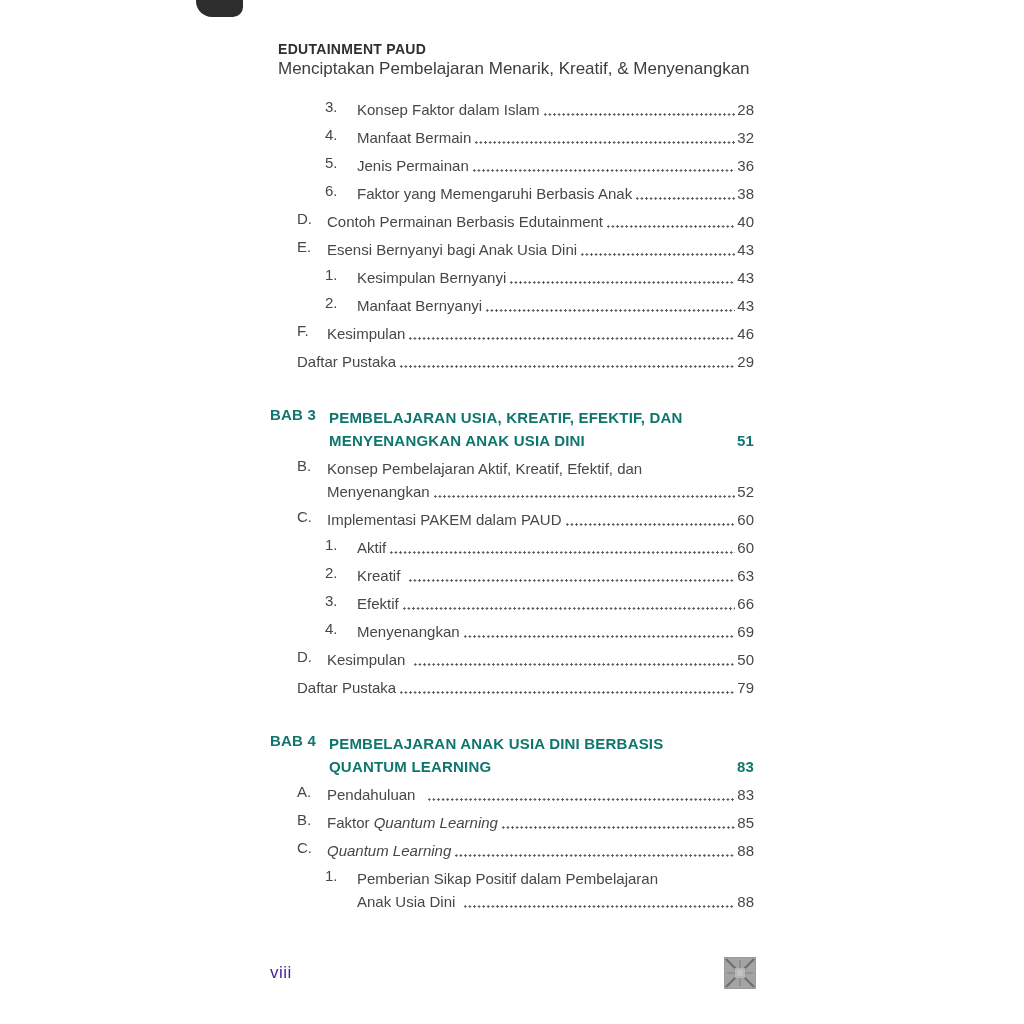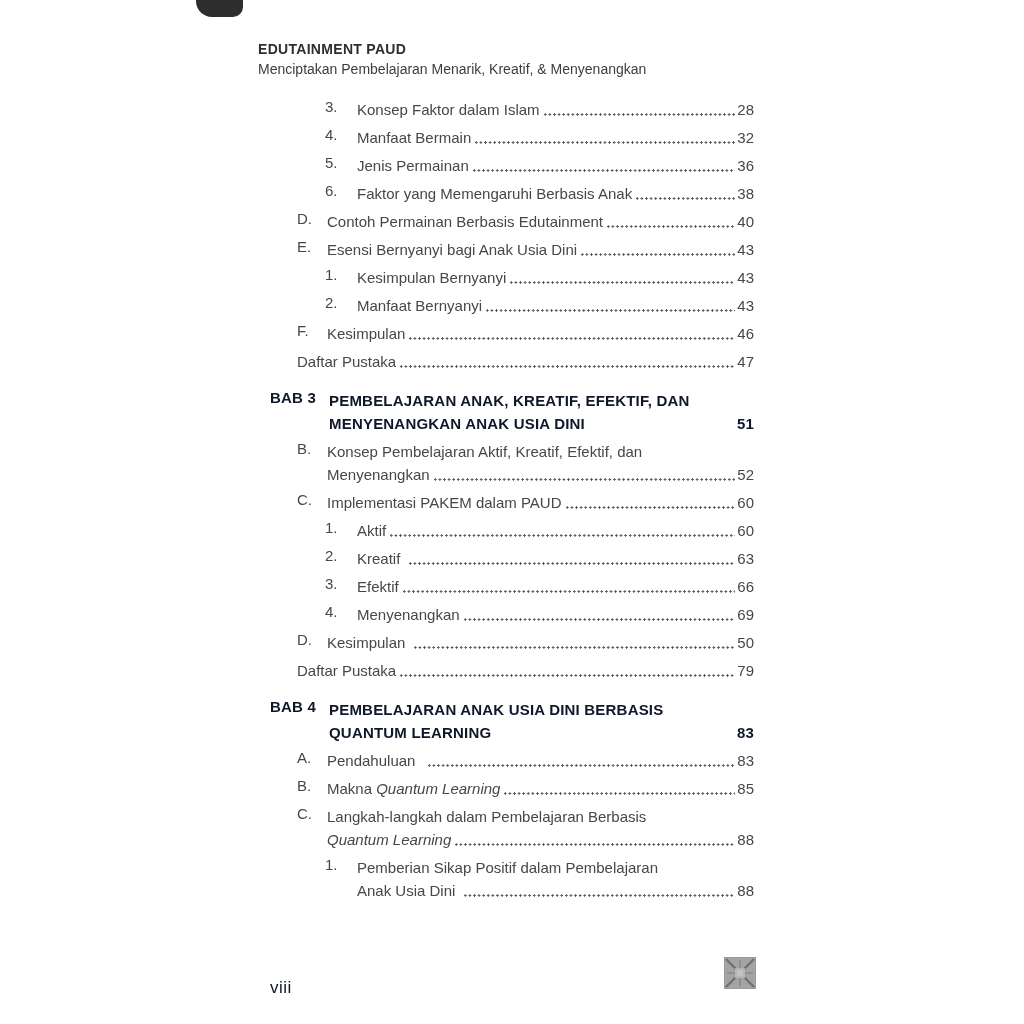--- a/index.html
+++ b/index.html
@@ -15,73 +15,72 @@
   
   .corner-shape{
     position:absolute;
     left:196px;top:0;
     width:47px;height:17px;
     background:#2d2d2d;
     border-radius:0 0 10px 16px;
   }
   .header{
     position:absolute;
-    left:258px;top:41px;
+    left:278px;top:41px;
     width:520px;
   }
   .header-title{
     font-size:14px;
     font-weight:bold;
     letter-spacing:.3px;
     color:#2e2e2e;
     line-height:16px;
   }
   .header-subtitle{
-    font-size:14px;
+    font-size:17px;
     color:#3d3d3d;
     line-height:18px;
     margin-top:3px;
   }
   .toc{
     position:absolute;
     left:270px;top:98px;
     width:484px;
     font-size:15px;
   }
   .toc-row{display:flex;margin-bottom:5px;}
   .toc-row .lbl{flex:0 0 auto;}
   .toc-row .body{flex:1 1 auto;min-width:0;}
   .line{display:flex;line-height:23px;}
   .sub{padding-left:55px;}
   .sub .lbl{width:32px;}
   .letter{padding-left:27px;}
   .letter .lbl{width:30px;}
   .plain{padding-left:27px;}
   .plain .lbl{width:0;}
-  .chapter{padding-left:0;margin-top:16px;font-weight:bold;color:#0f172a;letter-spacing:.2px;}
+  .chapter{padding-left:0;margin-top:33px;font-weight:bold;color:#0f766e;letter-spacing:.2px;}
   .chapter .lbl{width:59px;}
   .seg{white-space:pre;}
   .it{font-style:italic;}
   .leader{
     flex:1 1 auto;
     margin:0 2px 0 3px;
     background-image:radial-gradient(circle, #5d5d5d 1.1px, transparent 1.35px);
     background-size:4.6px 3px;
     background-repeat:repeat-x;
     background-position:0 15px;
   }
   .spacer{flex:1 1 auto;}
   .pg{flex:0 0 auto;}
   .footer-pagenum{
     position:absolute;
     left:270px;top:963px;
     font-size:17px;
-    color:#0f172a;
+    color:#4c1d95;
     letter-spacing:.5px;
-    margin-top:15px;
   }
   .thumb{
     position:absolute;
     left:724px;top:957px;
     width:32px;height:32px;
   }
 </style>
 </head>
 <body>
 
@@ -184,29 +183,29 @@
             <span class="pg">46</span>
           </div>
         </div>
       </div>
       <div class="toc-row plain">
         <span class="lbl"></span>
         <div class="body">
           <div class="line">
             <span class="seg">Daftar Pustaka</span>
             <span class="leader"></span>
-            <span class="pg">47</span>
+            <span class="pg">29</span>
           </div>
         </div>
       </div>
       <div class="toc-row chapter">
         <span class="lbl">BAB 3</span>
         <div class="body">
           <div class="line">
-            <span class="seg">PEMBELAJARAN ANAK, KREATIF, EFEKTIF, DAN</span>
+            <span class="seg">PEMBELAJARAN USIA, KREATIF, EFEKTIF, DAN</span>
           </div>
           <div class="line">
             <span class="seg">MENYENANGKAN ANAK USIA DINI</span>
             <span class="spacer"></span>
             <span class="pg">51</span>
           </div>
         </div>
       </div>
       <div class="toc-row letter">
         <span class="lbl">B.</span>
@@ -311,33 +310,30 @@
             <span class="seg">Pendahuluan  </span>
             <span class="leader"></span>
             <span class="pg">83</span>
           </div>
         </div>
       </div>
       <div class="toc-row letter">
         <span class="lbl">B.</span>
         <div class="body">
           <div class="line">
-            <span class="seg">Makna </span>
+            <span class="seg">Faktor </span>
             <span class="seg it">Quantum Learning</span>
             <span class="leader"></span>
             <span class="pg">85</span>
           </div>
         </div>
       </div>
       <div class="toc-row letter">
         <span class="lbl">C.</span>
         <div class="body">
-          <div class="line">
-            <span class="seg">Langkah-langkah dalam Pembelajaran Berbasis</span>
-          </div>
           <div class="line">
             <span class="seg it">Quantum Learning</span>
             <span class="leader"></span>
             <span class="pg">88</span>
           </div>
         </div>
       </div>
       <div class="toc-row sub">
         <span class="lbl">1.</span>
         <div class="body">

